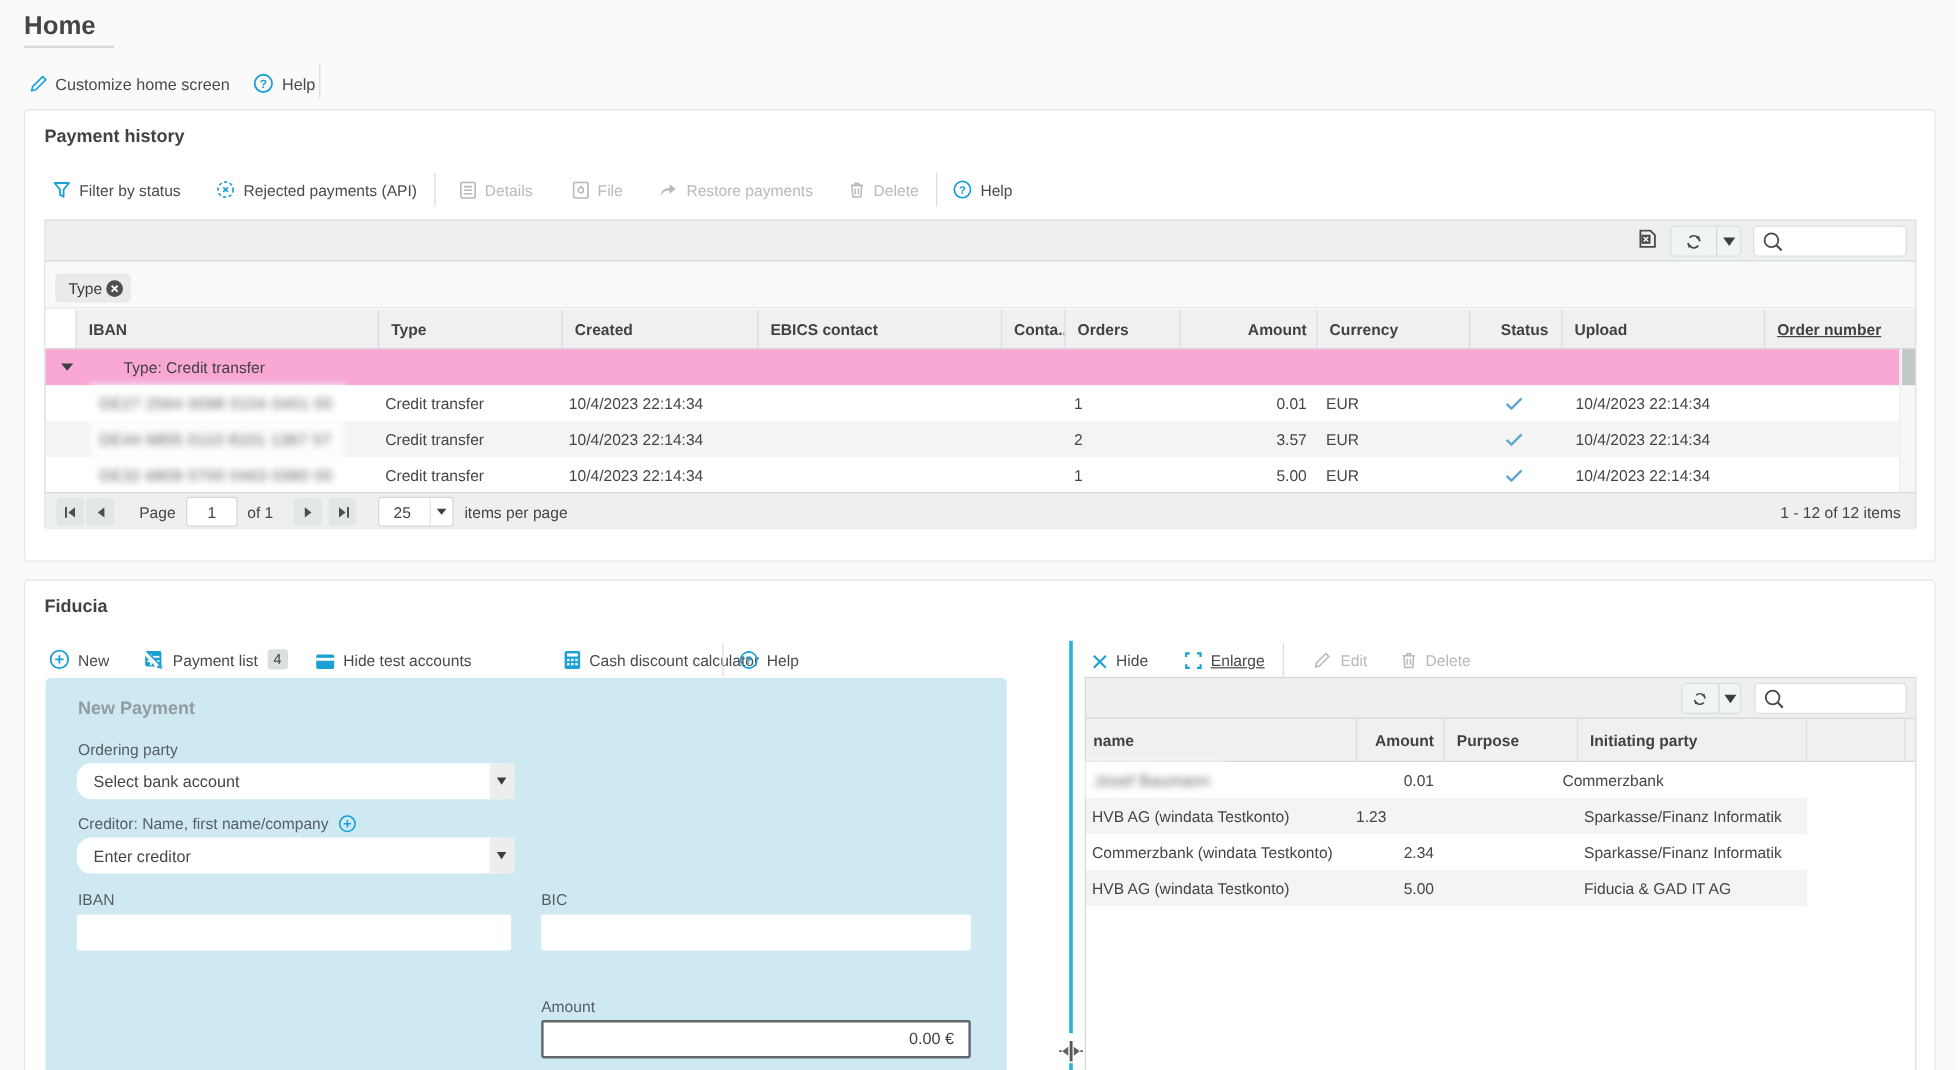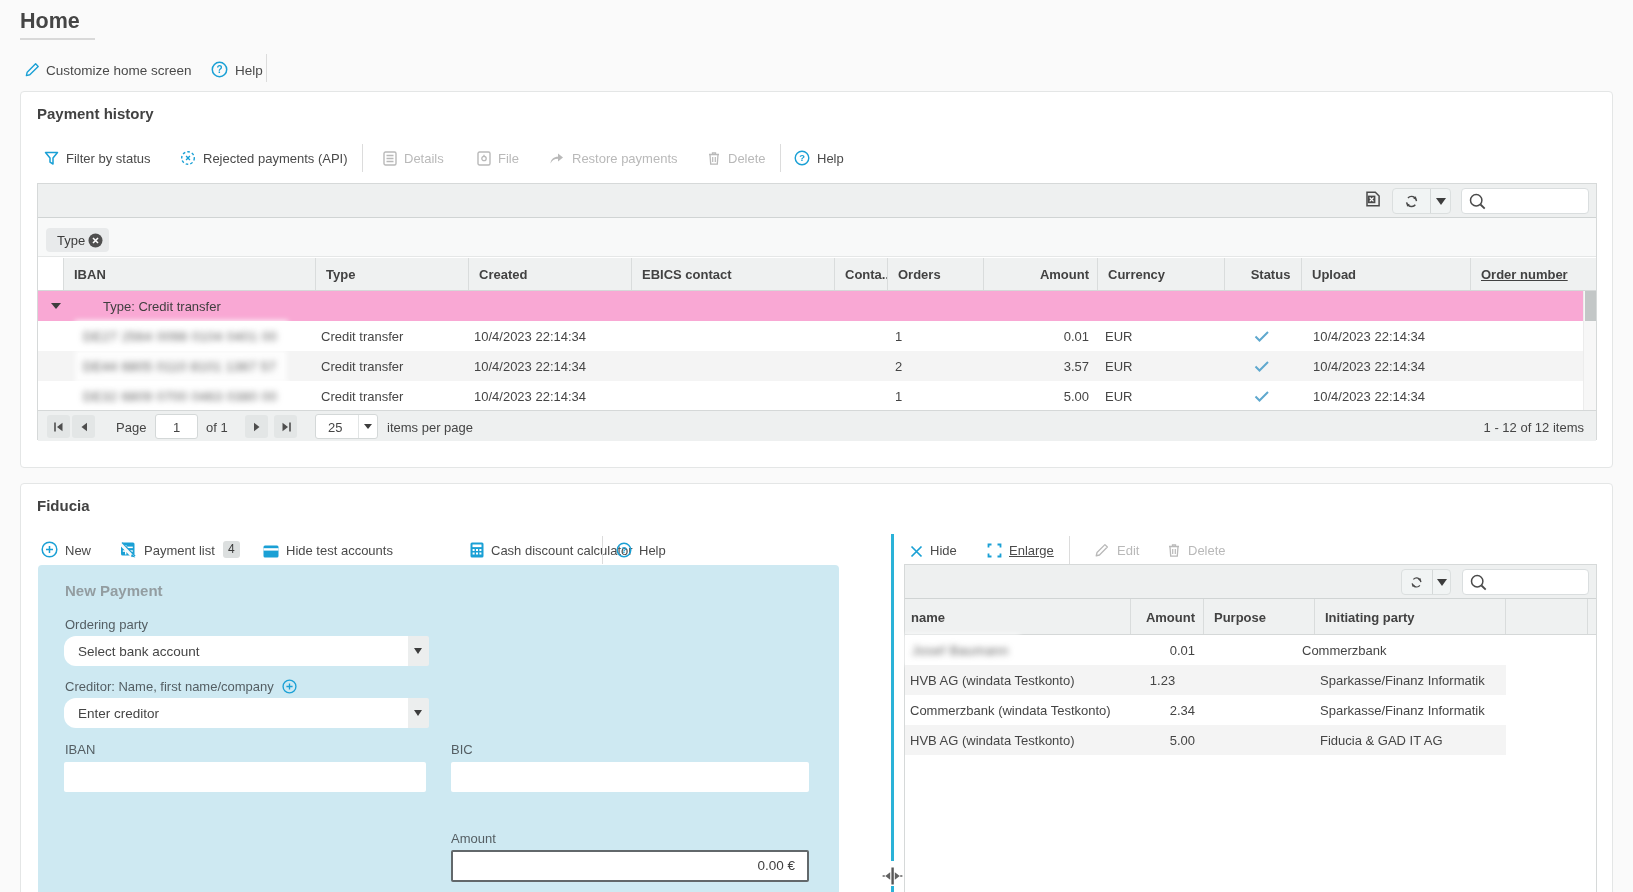--- a/index.html
+++ b/index.html
@@ -396,21 +396,21 @@
 
   <div class="row" style="top:70px; width:601px;">
     <div class="iblur" style="left:2px;">
           <i>Josef Baumann</i>
         </div>
     <span style="left:225px; width:65px; text-align:right;">0.01</span>
     <span style="left:397px;">Commerzbank</span>
   </div>
   <div class="row stripe" style="top:100px; width:601px;">
     <span style="left:5px;">HVB AG (windata Testkonto)</span>
-    <span style="left:225px; width:65px; text-align:center;">1.23</span>
+    <span style="left:225px; width:65px; text-align:left;">1.23</span>
     <span style="left:415px;">Sparkasse/Finanz Informatik</span>
   </div>
   <div class="row" style="top:130px; width:601px;">
     <span style="left:5px;">Commerzbank (windata Testkonto)</span>
     <span style="left:225px; width:65px; text-align:right;">2.34</span>
     <span style="left:415px;">Sparkasse/Finanz Informatik</span>
   </div>
   <div class="row stripe" style="top:160px; width:601px;">
     <span style="left:5px;">HVB AG (windata Testkonto)</span>
     <span style="left:225px; width:65px; text-align:right;">5.00</span>

